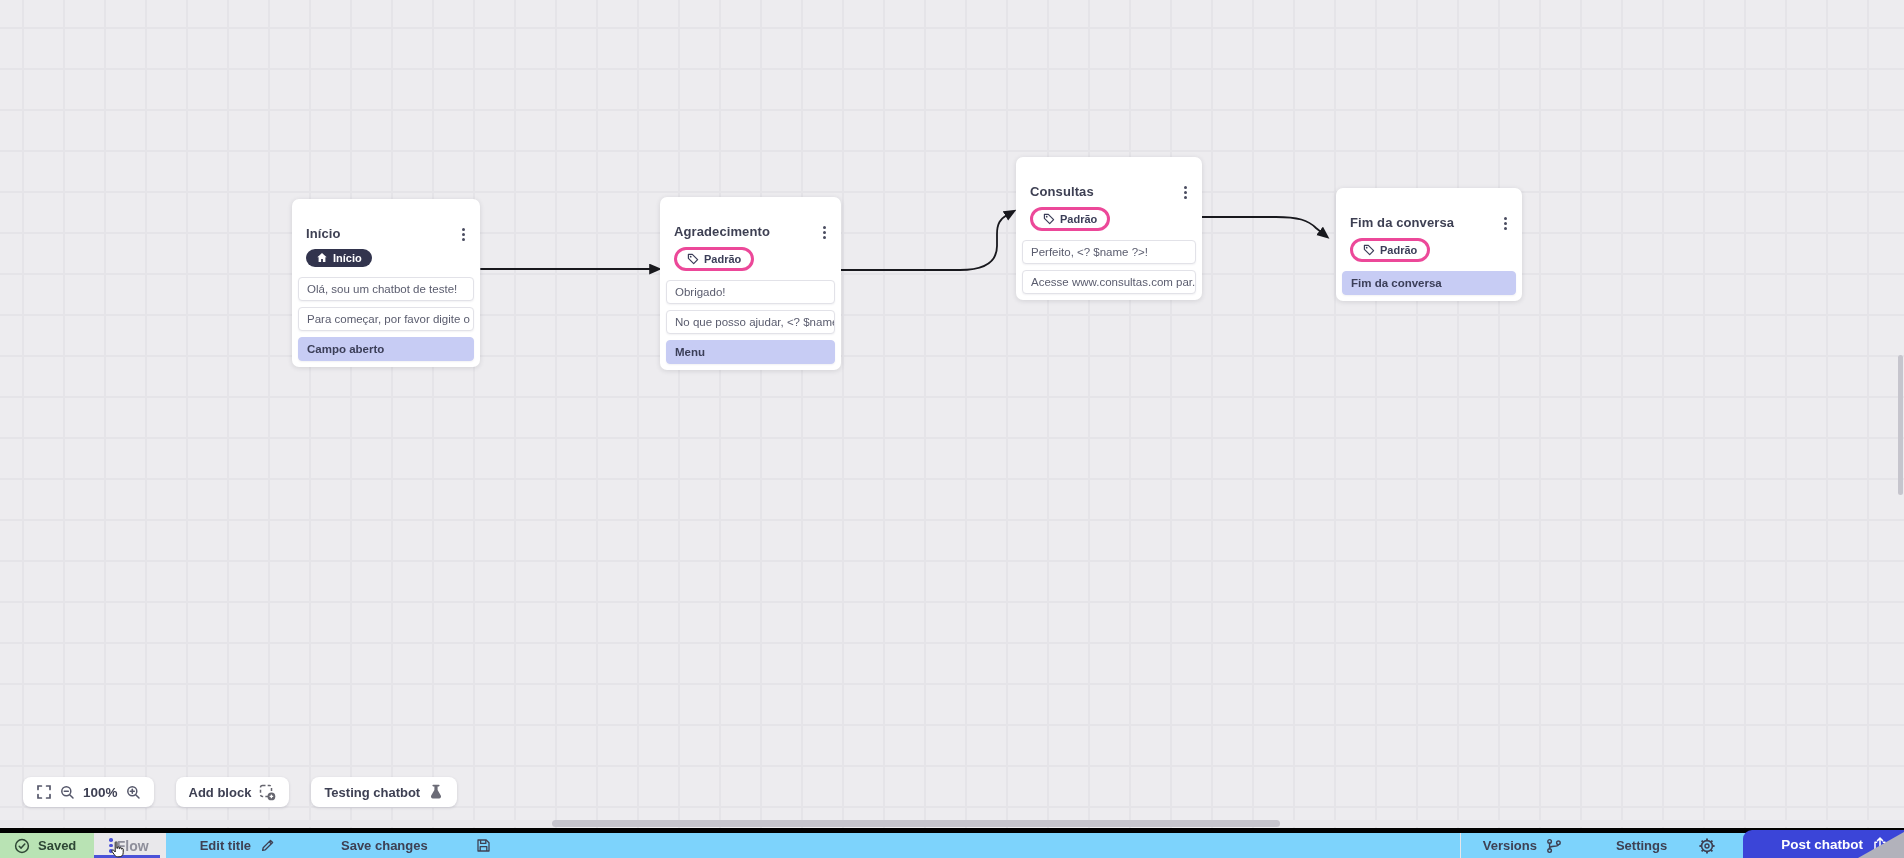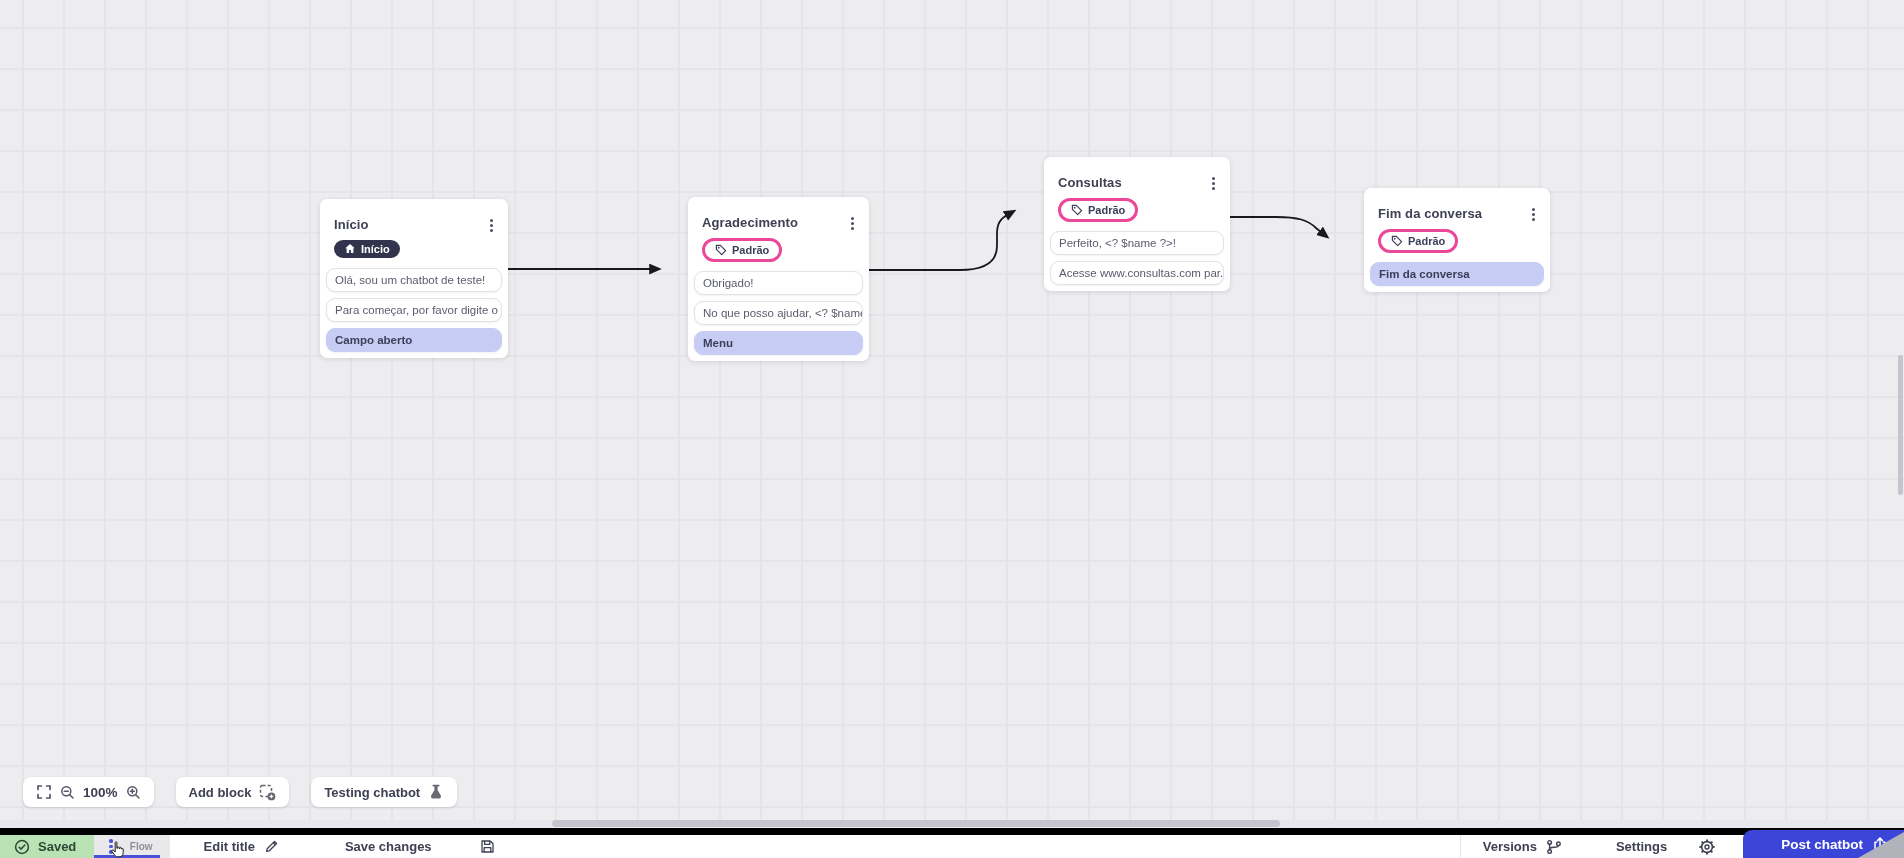--- a/index.html
+++ b/index.html
@@ -16,35 +16,34 @@
     background-size:41px 41px;
     background-position:-19px -14px;
   }
   .connections { position:absolute; inset:0; width:100%; height:100%; pointer-events:none; }
   .conn { fill:none; stroke:#18181d; stroke-width:1.8; stroke-linecap:round; }
 
   
   .node {
     position:absolute; background:#fff; border-radius:7px;
     box-shadow:0 1px 5px rgba(40,40,60,.14);
-    padding:18px 6px 6px;
-    margin-left:28px;
+    padding:27px 6px 6px;
   }
   .node-head { display:flex; justify-content:space-between; align-items:flex-start; padding:0 5px 0 8px; }
   .node-title { font-size:13px; font-weight:700; color:#3e4053; letter-spacing:.1px; }
   .kebab { display:inline-flex; flex-direction:column; gap:2px; padding:2px 4px; cursor:pointer; }
   .kebab i { width:3px; height:3px; border-radius:50%; background:#4a4c60; }
   .badge-row { padding:6px 8px 9px; }
   .badge { display:inline-flex; align-items:center; gap:5px; font-size:11px; font-weight:700; border-radius:20px; padding:3px 10px; line-height:12px; }
   .badge.dark { background:#32344d; color:#fff; }
   .badge.outline { background:#fff; border:3px solid #ec4899; color:#3b3e58; }
   .badge .bi { display:block; }
   .cards { display:flex; flex-direction:column; gap:6px; }
   .card {
-    background:#fff; border:1px solid #e2e2e8; border-radius:9px;
+    background:#fff; border:1px solid #e2e2e8; border-radius:4px;
     padding:4px 8px; font-size:11.5px; color:#5a5c6e;
     white-space:nowrap; overflow:hidden; height:24px; line-height:15px;
     box-shadow:0 1px 2px rgba(40,40,60,.06); cursor:pointer;
   }
   .card.output { background:#c7ccf4; border-color:#c7ccf4; font-weight:700; color:#3b3e58; }
 
   
   .toolbar { position:absolute; left:23px; top:777px; display:flex; gap:22px; }
   .tool-card {
     height:30px; background:#fff; border:none; border-radius:8px;
@@ -56,31 +55,31 @@
   .zoom-level { font-size:13.5px; font-weight:700; color:#3e4053; }
 
   
   .hscroll { position:absolute; left:0; right:0; top:820px; height:7px; background:#e8e7eb; }
   .hthumb { position:absolute; left:552px; width:728px; height:7px; border-radius:4px; background:#c6c5cd; }
   .vthumb { position:absolute; right:1px; top:355px; width:5px; height:140px; border-radius:3px; background:#c6c5cd; }
 
   
   .statusbar {
     position:absolute; left:0; right:0; bottom:0; height:30px;
-    background:#ffffff; border-top:7px solid #000000;
+    background:#7dd3fc; border-top:5px solid #000000;
     display:flex; align-items:center;
   }
   .saved {
     height:100%; background:#b9e3b4; display:flex; align-items:center; gap:8px;
     padding:0 18px 0 14px; color:#2e4735; font-weight:700; font-size:13px;
   }
   .flow-tab {
     position:relative; height:100%; background:#e9e8eb;
-    display:flex; align-items:center; gap:13px; padding:0 17px 0 11px;
-    color:#8f8f9b; font-weight:600; font-size:10px; cursor:pointer;
+    display:flex; align-items:center; padding:0 17px 0 11px;
+    color:#8f8f9b; font-weight:600; font-size:14px; cursor:pointer;
   }
   .flow-tab .kebab i { background:#4a52d8; width:3.5px; height:3.5px; }
   .tab-underline { position:absolute; left:0; bottom:0; width:66px; height:3px; background:#4a52d8; }
   .bar-btn {
     background:none; border:none; display:flex; align-items:center; gap:9px;
     font-family:inherit; font-size:13px; font-weight:700; color:#3e4053; cursor:pointer; padding:0 12px;
   }
   .bar-btn.edit { margin-left:22px; }
   .bar-btn.save { margin-left:42px;gap:48px; }
   .spacer { flex:1; }

